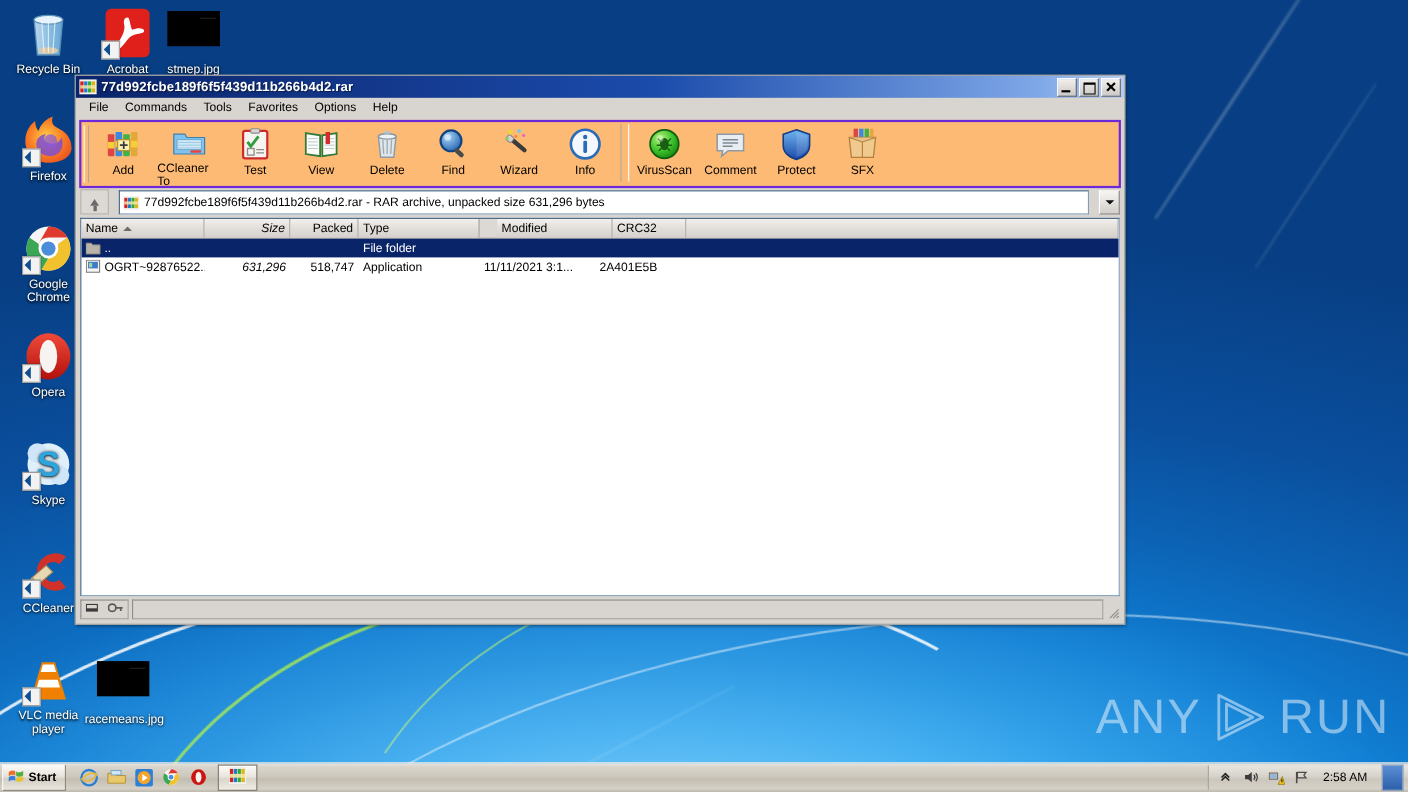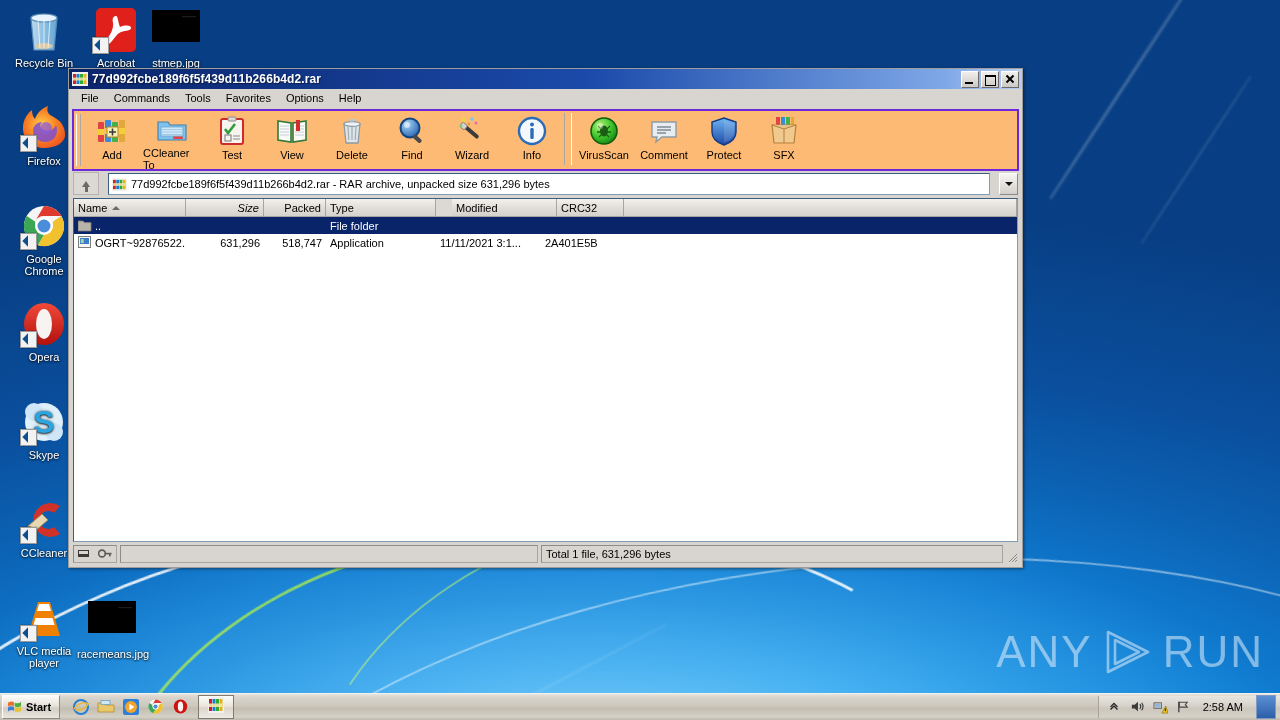--- a/index.html
+++ b/index.html
@@ -658,21 +658,21 @@
         </div>
         <div class="row">
           <div class="cell" style="width: 112px;">
             <span class="nameicon"><svg viewBox="0 0 14 13" width="14" height="13">
                 <rect x="0.5" y="0.5" width="12" height="11" fill="#f6f5f2" stroke="#7d7d7d"></rect>
                 <rect x="2" y="2" width="9" height="6" fill="#3d7cc9"></rect>
                 <rect x="2.8" y="3" width="3" height="4" fill="#9fd6a0"></rect>
               </svg></span>
             <span>OGRT~92876522...</span>
           </div>
-          <div class="cell r" style="width: 78px;">631,296</div>
+          <div class="cell r" style="width: 78px; font-style: italic;">631,296</div>
           <div class="cell r" style="width: 62px;">518,747</div>
           <div class="cell" style="width: 110px;">Application</div>
           <div class="cell" style="width: 105px;">11/11/2021 3:1...</div>
           <div class="cell" style="width: 67px;">2A401E5B</div>
           <div class="cell" style="flex: 1 1 0%;"></div>
         </div>
       </div>
   </div>
 
   <div id="statusbar">
@@ -685,21 +685,20 @@
       </span>
       <span>
         <svg viewBox="0 0 14 9" width="14" height="9">
             <circle cx="4" cy="4.5" r="3.4" fill="none" stroke="#5a5a5a" stroke-width="1.6"></circle>
             <rect x="6.5" y="3.8" width="7" height="1.6" fill="#5a5a5a"></rect>
             <rect x="11" y="5" width="1.6" height="2.4" fill="#5a5a5a"></rect>
           </svg>
       </span>
     </div>
     <div class="sbpane" id="sb2"></div>
-    <div class="sbpane" id="sb3">Total 1 file, 631,296 bytes</div>
     <div id="sbgrip">
       <svg viewBox="0 0 12 12" width="12" height="12">
         <g stroke="#8e8a86" stroke-width="1">
           <line x1="11" y1="3" x2="3" y2="11"></line>
             <line x1="11" y1="6" x2="6" y2="11"></line>
             <line x1="11" y1="9" x2="9" y2="11"></line>
         </g>
       </svg>
     </div>
   </div>

